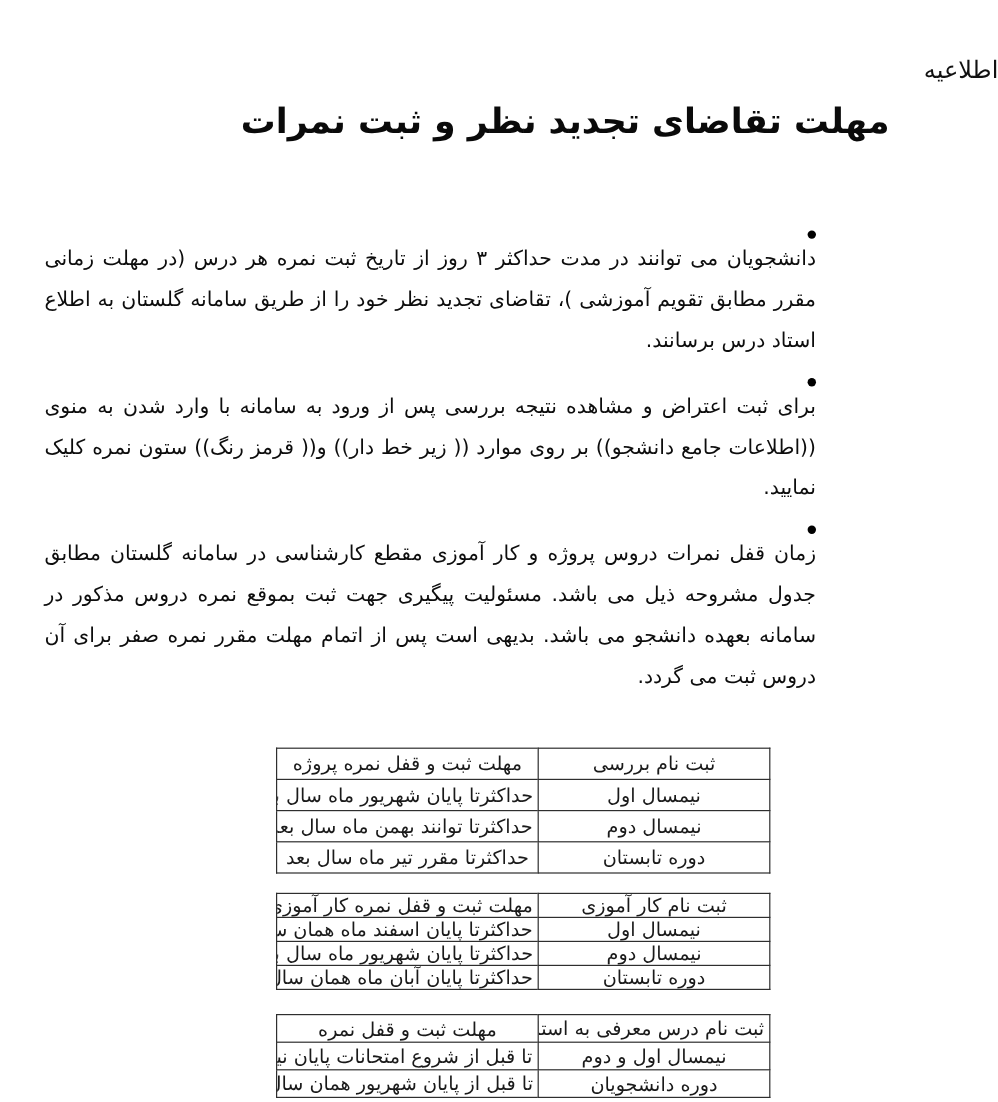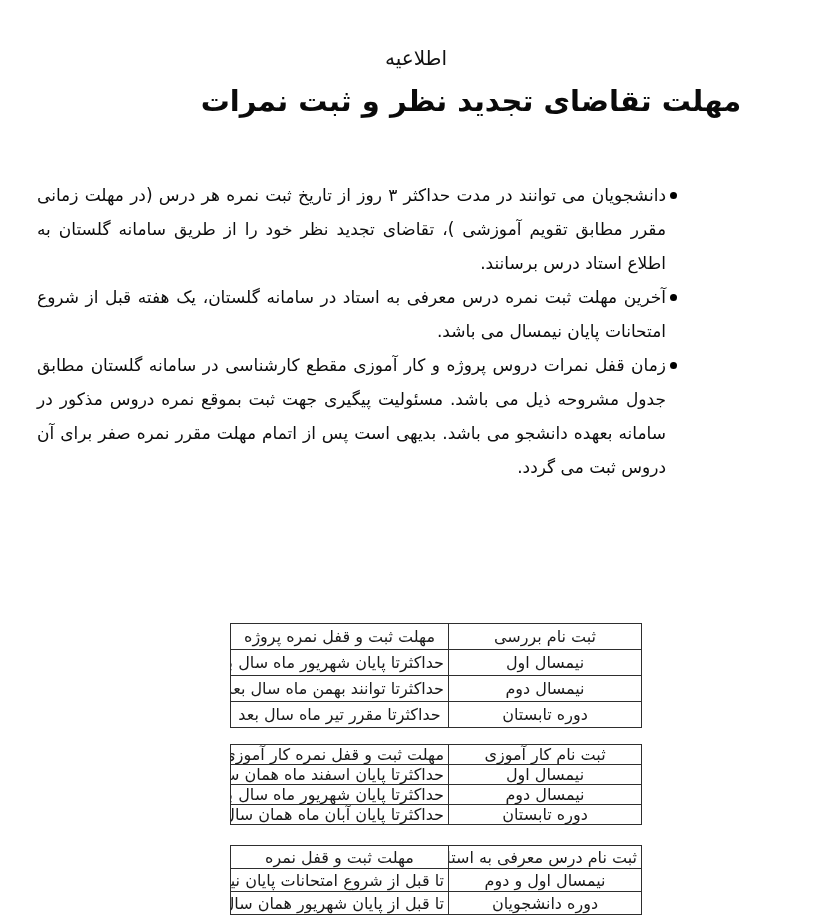--- a/index.html
+++ b/index.html
@@ -14,21 +14,20 @@
     direction: rtl;
     font-family: "DejaVu Sans", sans-serif;
     color: #000000;
     overflow: hidden;
   }
   .doc-title {
     position: absolute;
     top: 46px;
     left: 0;
     width: 100%;
-    text-align: center;
     font-size: 20px;
     font-weight: 400;
     color: #111111;
   }
   .doc-subtitle {
     position: absolute;
     top: 84px;
     left: 15px;
     width: 100%;
     text-align: center;
@@ -38,21 +37,21 @@
     margin-left: 40px;
   }
   .bullet-list {
     position: absolute;
     top: 178px;
     right: 152px;
     left: 37px;
   }
   .bullet-item {
     display: flex;
-    flex-direction: row; 
+    flex-direction: column; 
     align-items: flex-start;
   }
   .bullet-dot-col {
     flex: 0 0 14px;
     display: flex;
     justify-content: center;
   }
   .bullet-dot {
     width: 7px;
     height: 7px;
@@ -107,27 +106,27 @@
 
 <div class="bullet-list">
 
   <div class="bullet-item">
     <span class="bullet-dot-col">
         <span class="bullet-dot"></span>
       </span>
     <div class="bullet-text">دانشجویان می توانند در مدت حداکثر ۳ روز از تاریخ ثبت نمره هر درس (در مهلت زمانی مقرر مطابق تقویم آموزشی )، تقاضای تجدید نظر خود را از طریق سامانه گلستان به اطلاع استاد درس برسانند.</div>
   </div>
 
-
   <div class="bullet-item">
     <span class="bullet-dot-col">
         <span class="bullet-dot"></span>
       </span>
-    <div class="bullet-text">آخرین مهلت ثبت نمره درس معرفی به استاد در سامانه گلستان، یک هفته قبل از شروع امتحانات پایان نیمسال می باشد.</div>
+    <div class="bullet-text">برای ثبت اعتراض و مشاهده نتیجه بررسی پس از ورود به سامانه با وارد شدن به منوی ((اطلاعات جامع دانشجو)) بر روی موارد (( زیر خط دار)) و(( قرمز رنگ)) ستون نمره کلیک نمایید.</div>
   </div>
+
 
   <div class="bullet-item">
     <span class="bullet-dot-col">
         <span class="bullet-dot"></span>
       </span>
     <div class="bullet-text">زمان قفل نمرات دروس پروژه و کار آموزی مقطع کارشناسی در سامانه گلستان مطابق جدول مشروحه ذیل می باشد. مسئولیت پیگیری جهت ثبت بموقع نمره دروس مذکور در سامانه بعهده دانشجو می باشد. بدیهی است پس از اتمام مهلت مقرر نمره صفر برای آن دروس ثبت می گردد.</div>
   </div>
 
 </div>
 

